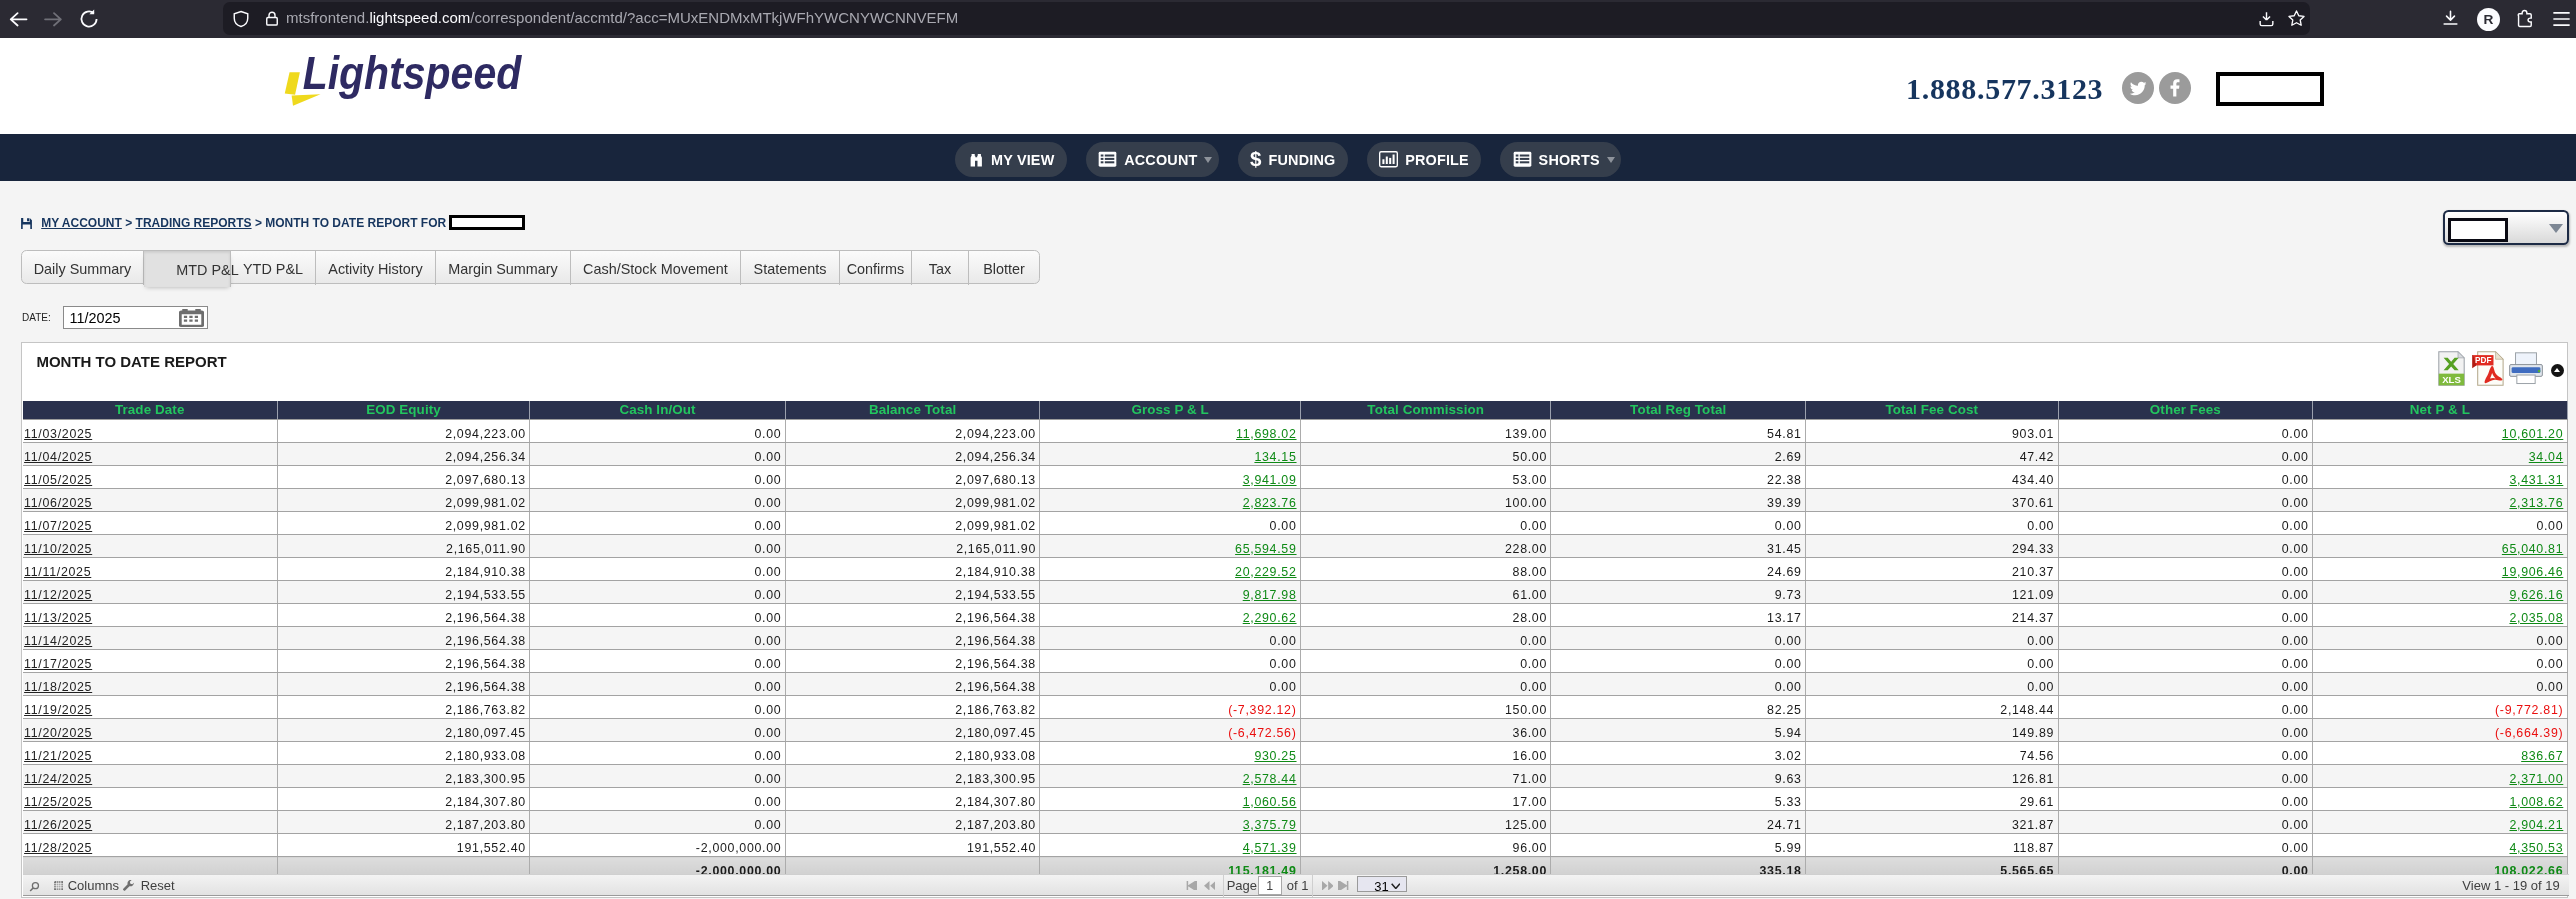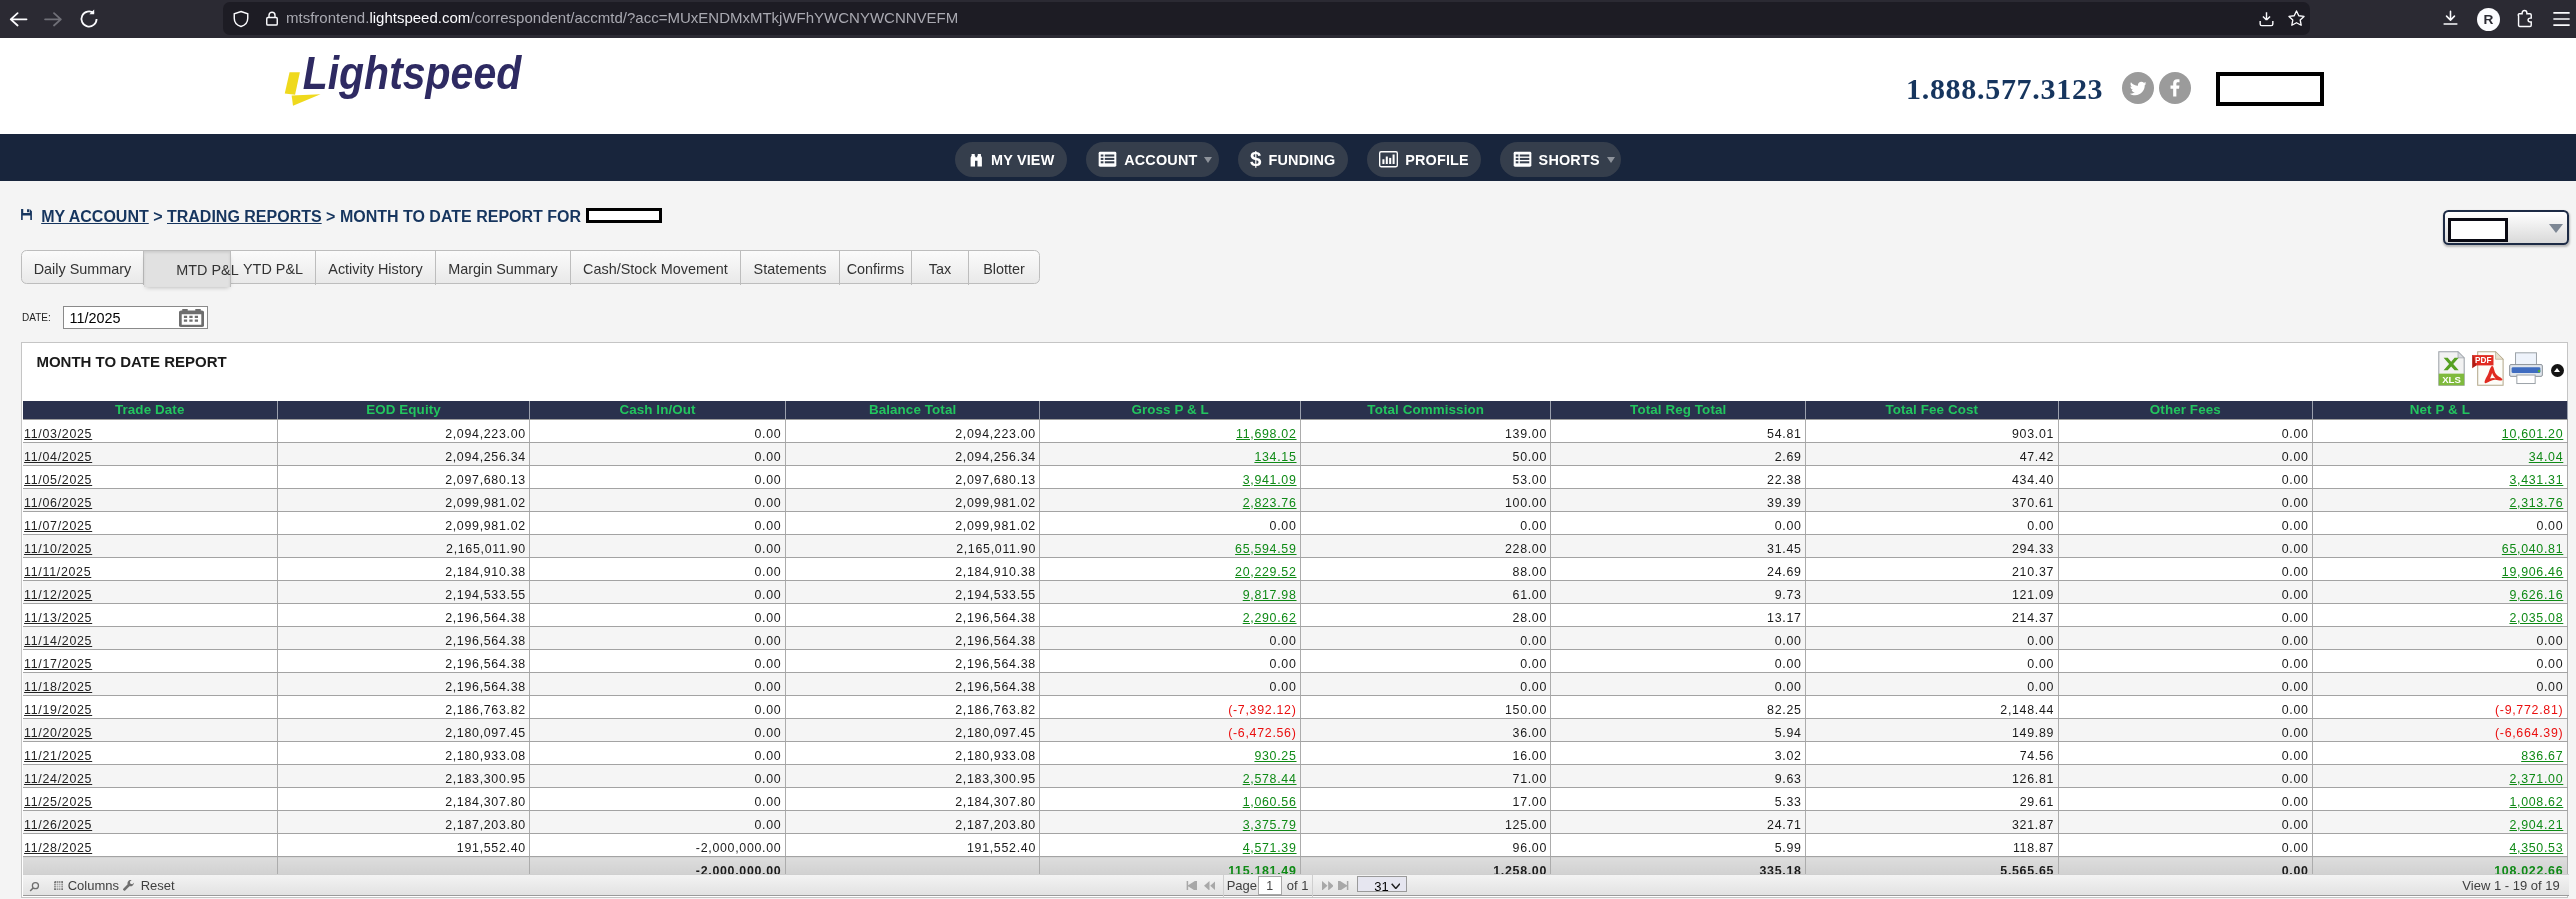--- a/index.html
+++ b/index.html
@@ -21,21 +21,21 @@
 
 
 #navbar { position:absolute; left:0; top:134px; width:2576px; height:47px; background:#18253c; }
 #navbtns { position:absolute; left:0; top:8.2px; width:2576px; display:flex; justify-content:center; gap:19px; }
 .pill { height:35px; border-radius:18px; background:#353e4c; color:#fff; font-weight:bold; font-size:14.4px; letter-spacing:0.2px; display:flex; align-items:center; padding:0 12.4px; gap:6.9px; }
 .pill svg { display:block; }
 .caret { width:0; height:0; border-left:4.8px solid transparent; border-right:4.8px solid transparent; border-top:6.9px solid #8e939b; }
 .pill.drop { padding-right:6.2px; }
 
 
-#crumb { position:absolute; left:20px; top:208px; font-size:16px; font-weight:bold; color:#16355e; display:flex; align-items:flex-start; height:22px; }
+#crumb { position:absolute; left:20px; top:208px; font-size:12px; font-weight:bold; color:#16355e; display:flex; align-items:flex-end; height:22px; }
 #crumb a { color:#16355e; text-decoration:underline; }
 #redact2 { display:inline-block; width:76px; height:15px; border:3.4px solid #000; background:#fff; vertical-align:middle; }
 
 
 #seldrop { position:absolute; left:2443px; top:210px; width:126px; height:35px; border:2.1px solid #1d2b45; border-radius:5.5px; background:linear-gradient(#ffffff,#d9d9d9); box-shadow:0.7px 1.4px 2.1px rgba(0,0,0,.25); }
 #redact3 { position:absolute; left:3.4px; top:6.2px; width:60px; height:23.4px; border:3.4px solid #0b0b14; background:#fff; }
 #seldrop .tri { position:absolute; right:4.1px; top:11.7px; width:0; height:0; border-left:7.6px solid transparent; border-right:7.6px solid transparent; border-top:9px solid #7d8794; }
 
 
 #tabs { position:absolute; left:21px; top:250px; height:34px; display:flex; border:0.7px solid #bdbdbd; border-radius:5.5px; background:linear-gradient(#fbfbfb,#e9e9e9); }

